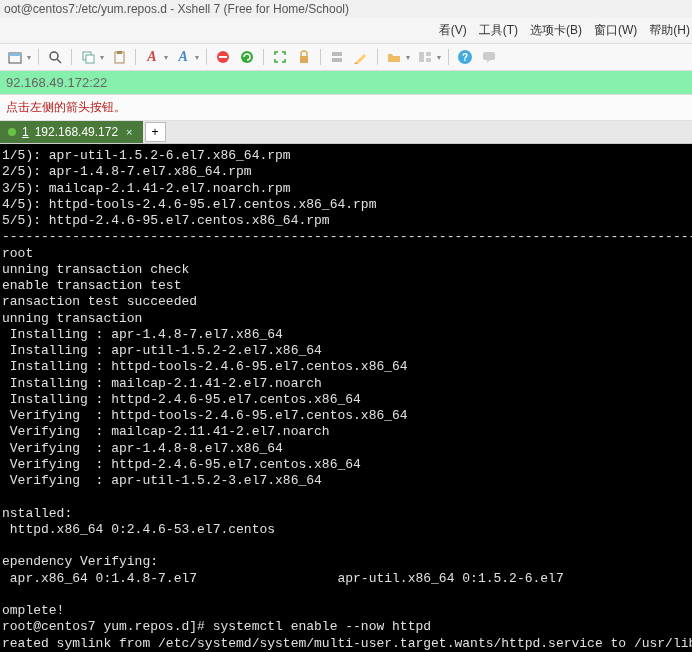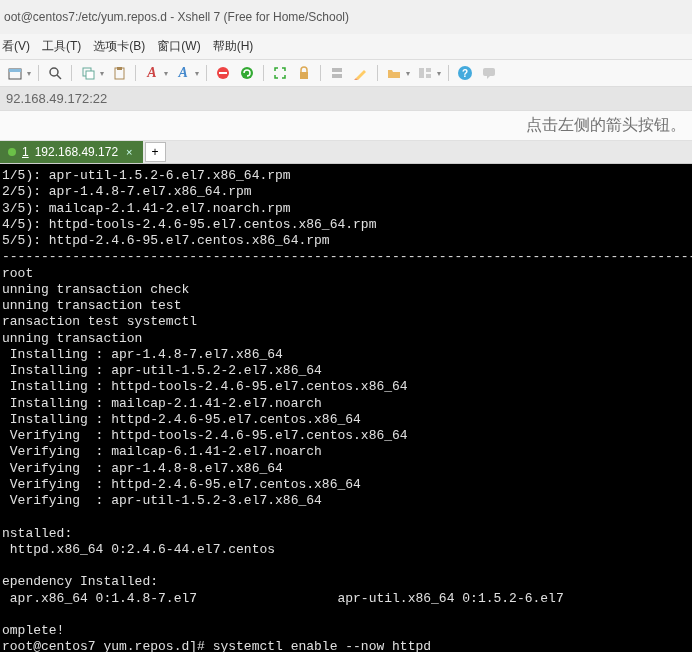--- a/index.html
+++ b/index.html
@@ -1,25 +1,25 @@
 <!DOCTYPE html>
 <html><head>
   <meta charset="utf-8">
   <style>
     * { margin: 0; padding: 0; box-sizing: border-box; }
     body { font-family: "Microsoft YaHei", Arial, sans-serif; font-size: 12px; background: #fff; width: 692px; overflow: hidden; }
-    .title-bar { background: #f0f0f0; padding: 10px 4px; color: #555; font-size: 12px; white-space: nowrap; overflow: hidden; }
-    .menu-bar { background: #f5f5f5; padding: 4px 2px; border-bottom: 1px solid #ddd; display: flex; gap: 12px; }
+    .title-bar { background: #f0f0f0; padding: 2px 4px; color: #555; font-size: 12px; white-space: nowrap; overflow: hidden; }
+    .menu-bar { background: #f5f5f5; padding: 4px 2px; border-bottom: 1px solid #ddd; display: flex; gap: 12px; justify-content: flex-end; }
     .menu-bar span { cursor: default; color: #333; }
     .toolbar { background: #f8f8f8; padding: 4px 6px; border-bottom: 1px solid #ddd; display: flex; align-items: center; gap: 6px; }
     .tb-icon { width: 18px; height: 18px; display: inline-flex; align-items: center; justify-content: center; font-size: 14px; }
     .tb-sep { width: 1px; height: 16px; background: #ccc; margin: 0 1px; }
     .tb-dd { font-size: 8px; color: #888; margin-left: -3px; }
-    .address-bar { background: #e5e5e5; padding: 4px 6px; color: #666; font-size: 13px; border-bottom: 1px solid #ddd; }
-    .hint-bar { background: #fafafa; padding: 4px 6px; color: #737373; font-size: 16px; border-bottom: 1px solid #e0e0e0; text-align: right; }
+    .address-bar { background: #86efac; padding: 4px 6px; color: #666; font-size: 13px; border-bottom: 1px solid #ddd; }
+    .hint-bar { background: #fafafa; padding: 4px 6px; color: #b91c1c; font-size: 12px; border-bottom: 1px solid #e0e0e0; }
     .tab-bar { background: #e8e8e8; display: flex; align-items: center; border-bottom: 1px solid #ccc; }
     .tab { background: #4a7a3a; color: #fff; padding: 4px 8px; display: flex; align-items: center; gap: 6px; font-size: 12px; }
     .tab .dot { width: 8px; height: 8px; background: #6bc048; border-radius: 50%; display: inline-block; }
     .tab .num { text-decoration: underline; }
     .tab .close { color: #cfe; font-size: 11px; padding: 0 2px; cursor: pointer; }
     .tab-add { background: #fff; border: 1px solid #bbb; padding: 2px 6px; margin-left: 2px; font-size: 12px; cursor: pointer; }
     .terminal { background: #000; padding: 4px 2px; font-family: "Consolas", "Courier New", monospace; font-size: 13px; line-height: 1.25; white-space: pre; color: #e0e0e0; min-height: 500px; overflow: hidden; }
     svg { display: block; }
   </style>
 </head>
@@ -151,36 +151,36 @@
 </div>
 
 <div class="terminal"><span>1/5): apr-util-1.5.2-6.el7.x86_64.rpm</span>
 <span>2/5): apr-1.4.8-7.el7.x86_64.rpm</span>
 <span>3/5): mailcap-2.1.41-2.el7.noarch.rpm</span>
 <span>4/5): httpd-tools-2.4.6-95.el7.centos.x86_64.rpm</span>
 <span>5/5): httpd-2.4.6-95.el7.centos.x86_64.rpm</span>
 <span>---------------------------------------------------------------------------------------------------</span>
 <span>root</span>
 <span>unning transaction check</span>
-<span>unning transaction test</span>
-<span>ransaction test systemctl</span>
+<span>enable transaction test</span>
+<span>ransaction test succeeded</span>
 <span>unning transaction</span>
 <span> Installing : apr-1.4.8-7.el7.x86_64</span>
 <span> Installing : apr-util-1.5.2-2.el7.x86_64</span>
 <span> Installing : httpd-tools-2.4.6-95.el7.centos.x86_64</span>
 <span> Installing : mailcap-2.1.41-2.el7.noarch</span>
 <span> Installing : httpd-2.4.6-95.el7.centos.x86_64</span>
 <span> Verifying  : httpd-tools-2.4.6-95.el7.centos.x86_64</span>
-<span> Verifying  : mailcap-6.1.41-2.el7.noarch</span>
+<span> Verifying  : mailcap-2.11.41-2.el7.noarch</span>
 <span> Verifying  : apr-1.4.8-8.el7.x86_64</span>
 <span> Verifying  : httpd-2.4.6-95.el7.centos.x86_64</span>
 <span> Verifying  : apr-util-1.5.2-3.el7.x86_64</span>
 <span></span>
 <span>nstalled:</span>
-<span> httpd.x86_64 0:2.4.6-44.el7.centos</span>
+<span> httpd.x86_64 0:2.4.6-53.el7.centos</span>
 <span></span>
-<span>ependency Installed:</span>
+<span>ependency Verifying:</span>
 <span> apr.x86_64 0:1.4.8-7.el7                  apr-util.x86_64 0:1.5.2-6.el7                  httpd-t</span>
 <span></span>
 <span>omplete!</span>
 <span>root@centos7 yum.repos.d]# systemctl enable --now httpd</span>
 <span>reated symlink from /etc/systemd/system/multi-user.target.wants/httpd.service to /usr/lib/syste</span>
 <span>root@centos7 yum.repos.d]# </span></div>
 
 </body></html>

